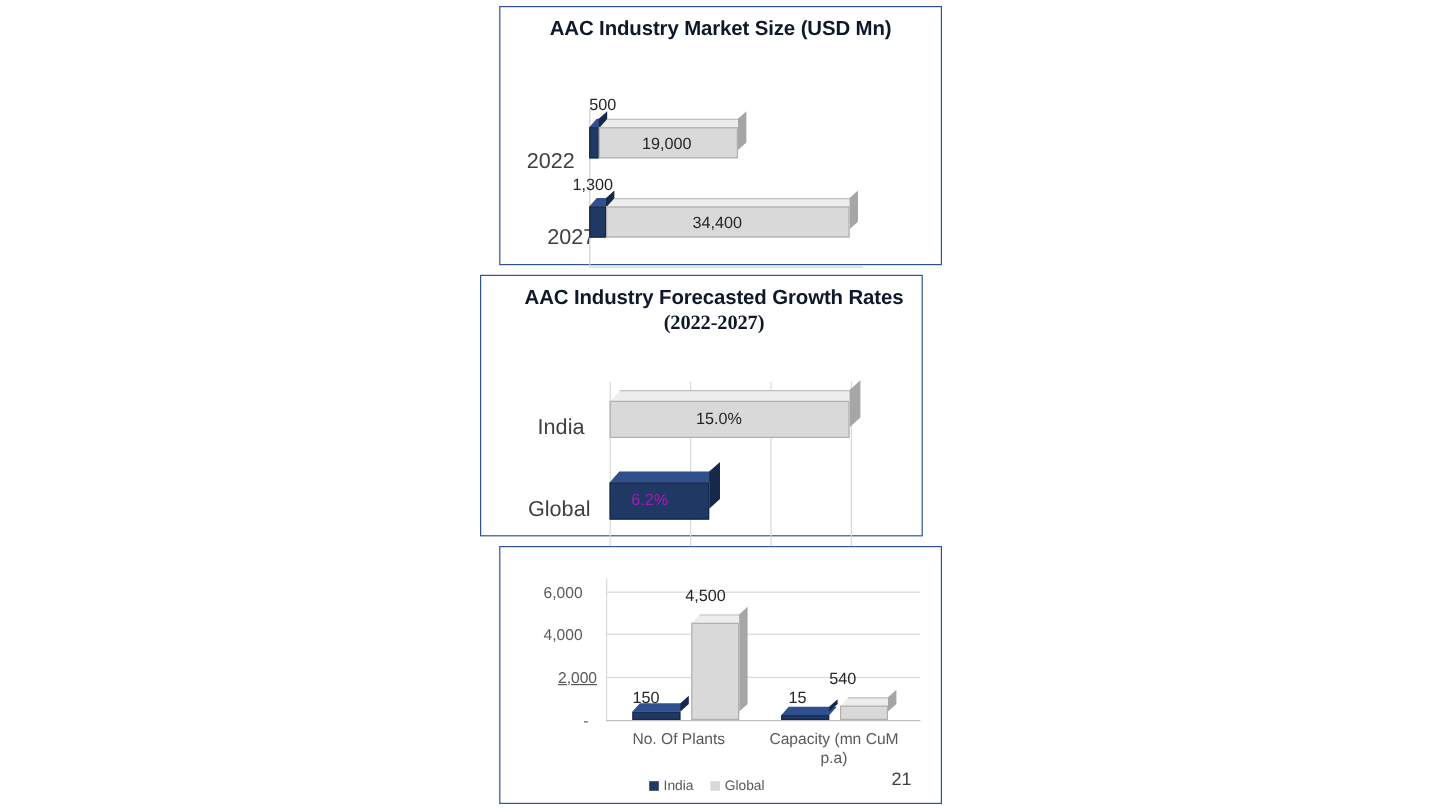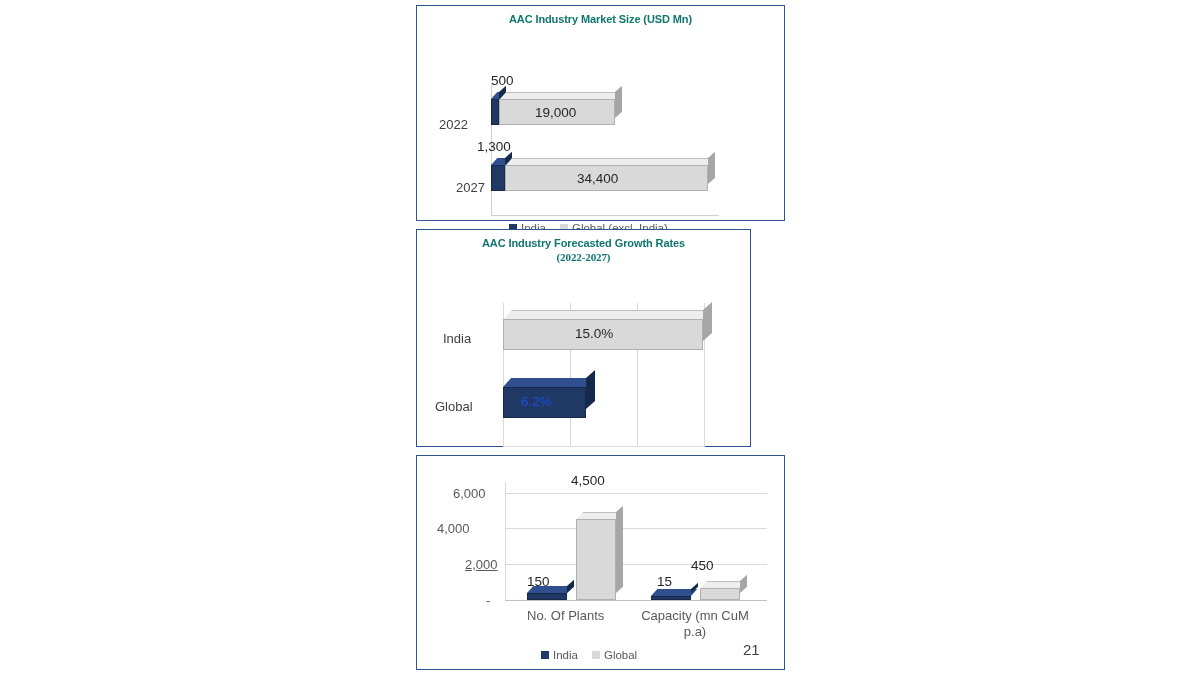--- a/index.html
+++ b/index.html
@@ -20,27 +20,27 @@
     left: 0; top: 0;
     width: 1200px; height: 675px;
   }
   .panel {
     position: absolute;
     border: 1px solid #2f5496;
     background: #ffffff;
     box-sizing: border-box;
   }
   #panel1 { left: 416px; top: 5px;   width: 369px; height: 216px; }
-  #panel2 { left: 416px; top: 229px; width: 335px; height: 218px; }
+  #panel2 { left: 400px; top: 229px; width: 369px; height: 218px; padding-left: 21px; }
   #panel3 { left: 416px; top: 455px; width: 369px; height: 215px; }
 
   .chart-title {
     text-align: center;
-    font-size: 11px;
-    color: #0f766e;
+    font-size: 17px;
+    color: #0f172a;
     font-weight: 600;
     line-height: 1.25;
     padding-top: 7px;
     letter-spacing: -0.1px;
   }
   .plot {
     position: relative;
     width: 100%;
     height: 100%;
   }
@@ -54,37 +54,37 @@
     position: absolute;
     left: 0; top: 0;
     width: 100%; height: 100%;
     border: 1px solid #9a9a9a;
     box-sizing: border-box;
   }
   .depth { position: absolute; }
 
   .lbl {
     position: absolute;
-    font-size: 13px;
+    font-size: 18px;
     color: #404040;
     white-space: nowrap;
   }
   .axis-lbl {
     position: absolute;
     font-size: 13px;
     color: #595959;
     white-space: nowrap;
   }
   .datalabel {
     position: absolute;
     font-size: 13.5px;
     color: #262626;
     white-space: nowrap;
   }
-  .datalabel.white { color: #1d4ed8; }
+  .datalabel.white { color: #a21caf; }
 
   .gridline {
     position: absolute;
     background: #d9d9d9;
     width: 1px;
   }
   .gridline-h {
     position: absolute;
     background: #d9d9d9;
     height: 1px;
@@ -201,51 +201,51 @@
   <div class="panel" id="panel3">
     <div class="plot">
 
       <div class="gridline-h" style="left:88px; top:37px; width:262px;"></div>
       <div class="gridline-h" style="left:88px; top:72px; width:262px;"></div>
       <div class="gridline-h" style="left:88px; top:108px; width:262px;"></div>
       <div class="gridline-h" style="left:88px; top:144px; width:262px; background:#bfbfbf;"></div>
       <div style="position:absolute; left:88px; top:26px; width:1px; height:118px; background:#d9d9d9;"></div>
 
       <div class="axis-lbl" style="left:36px; top:30px;">6,000</div>
-      <div class="axis-lbl" style="left:20px; top:65px;">4,000</div>
+      <div class="axis-lbl" style="left:36px; top:65px;">4,000</div>
       <div class="axis-lbl" style="left:48px; top:101px;text-decoration:underline;">2,000</div>
       <div class="axis-lbl" style="left:69px; top:137px;">-</div>
 
       <div class="hbar" style="left:110px; top:137px; width:40px; height:7px;">
         <div class="depth" style="left:0px; top:-7px; width:40px; height:7px; background:#2f4f8f; transform:skewX(-42deg); transform-origin:left bottom;"></div>
         <div class="depth" style="left:40px; top:-7px; width:7px; height:7px; background:#16294a; transform:skewY(-42deg); transform-origin:left top;"></div>
         <div class="face" style="background:#203864; border-color:#16294a;"></div>
       </div>
       <div class="datalabel" style="left:110px; top:118px;">150</div>
 
       <div class="hbar" style="left:159px; top:63px; width:40px; height:81px;">
         <div class="depth" style="left:0px; top:-7px; width:40px; height:7px; background:#ededed; transform:skewX(-42deg); transform-origin:left bottom; border-top:1px solid #bfbfbf;"></div>
         <div class="depth" style="left:40px; top:-7px; width:7px; height:81px; background:#a6a6a6; transform:skewY(-42deg); transform-origin:left top;"></div>
         <div class="face" style="background:#d9d9d9; border-color:#b0b0b0;"></div>
       </div>
-      <div class="datalabel" style="left:154px; top:17px;">4,500</div>
+      <div class="datalabel" style="left:154px; top:33px;">4,500</div>
 
       <div class="hbar" style="left:234px; top:140px; width:40px; height:4px;">
         <div class="depth" style="left:0px; top:-7px; width:40px; height:7px; background:#2f4f8f; transform:skewX(-42deg); transform-origin:left bottom;"></div>
         <div class="depth" style="left:40px; top:-7px; width:7px; height:4px; background:#16294a; transform:skewY(-42deg); transform-origin:left top;"></div>
         <div class="face" style="background:#203864; border-color:#16294a;"></div>
       </div>
       <div class="datalabel" style="left:240px; top:118px;">15</div>
 
       <div class="hbar" style="left:283px; top:132px; width:40px; height:12px;">
         <div class="depth" style="left:0px; top:-7px; width:40px; height:7px; background:#ededed; transform:skewX(-42deg); transform-origin:left bottom; border-top:1px solid #bfbfbf;"></div>
         <div class="depth" style="left:40px; top:-7px; width:7px; height:12px; background:#a6a6a6; transform:skewY(-42deg); transform-origin:left top;"></div>
         <div class="face" style="background:#d9d9d9; border-color:#b0b0b0;"></div>
       </div>
-      <div class="datalabel" style="left:274px; top:102px;">450</div>
+      <div class="datalabel" style="left:274px; top:102px;">540</div>
 
       <div class="axis-lbl" style="left:110px; top:152px;">No. Of Plants</div>
       <div class="axis-lbl" style="left:213px; top:152px; width:130px; text-align:center; white-space:normal; line-height:1.25;">Capacity (mn CuM p.a)</div>
 
       <div class="legend" style="left:124px; top:193px;">
         <span class="item">
           <span class="swatch" style="background:#203864;"></span>
           <span>India</span>
         </span>
         <span class="item">

